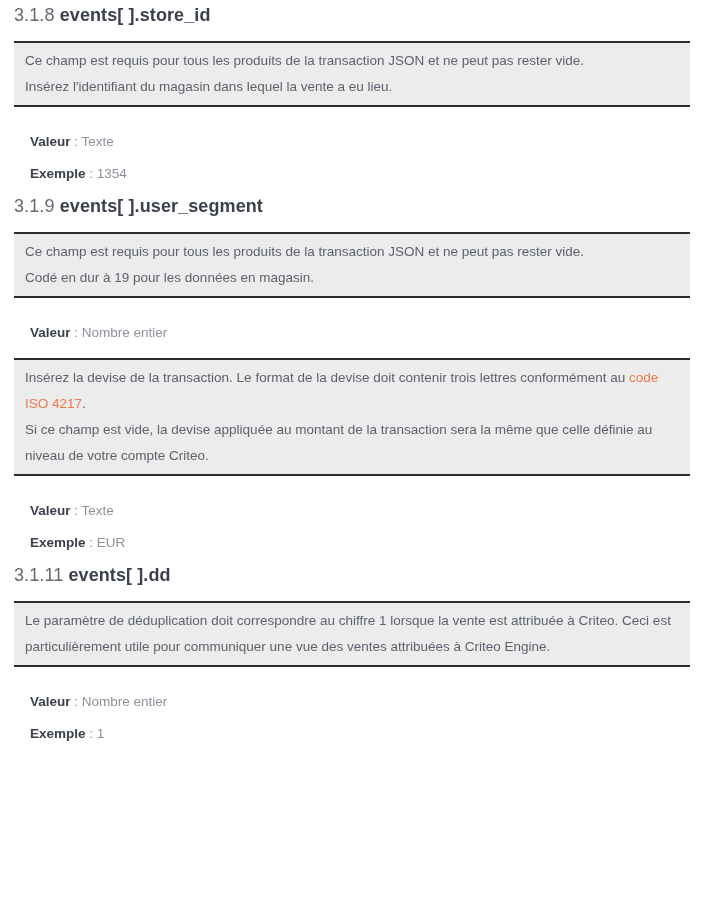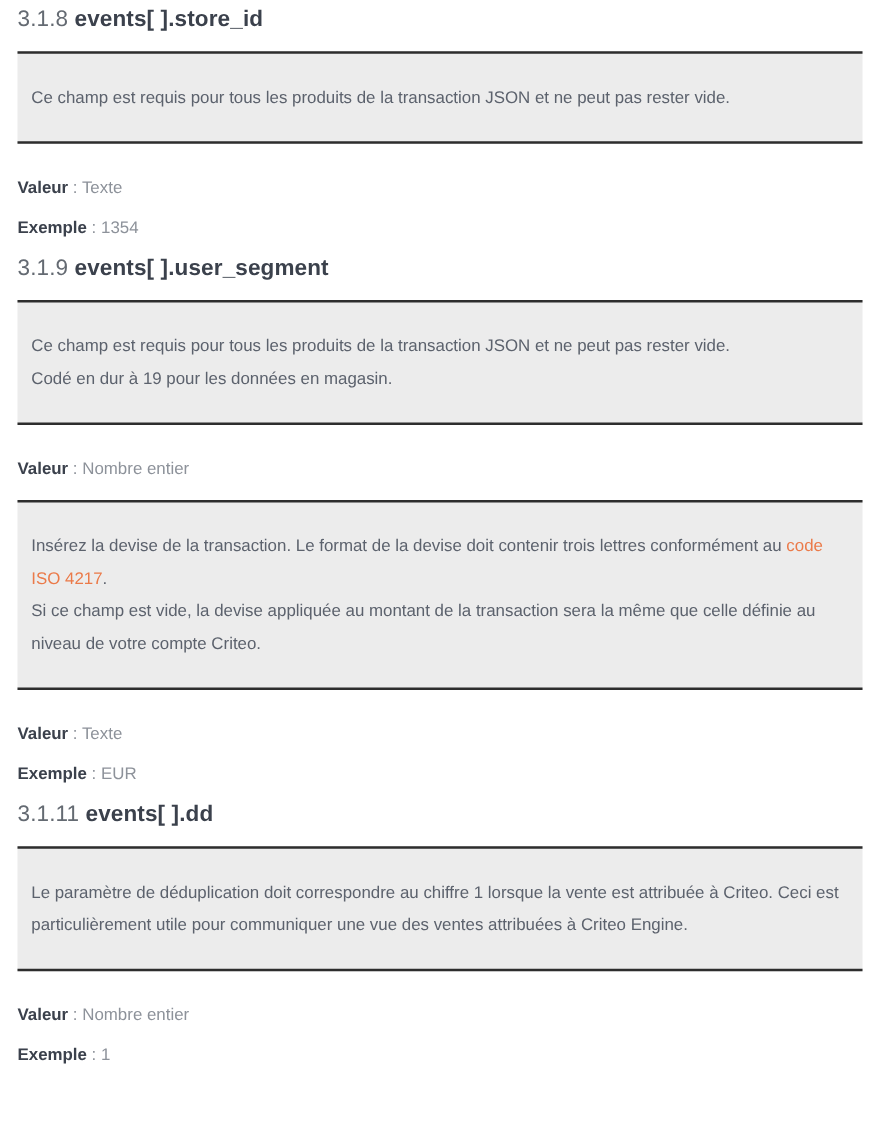--- a/index.html
+++ b/index.html
@@ -31,56 +31,57 @@
     font-weight: 400;
     color: var(--number-text);
     letter-spacing: 0.1px;
   }
   .heading .fld {
     font-weight: 700;
     color: var(--strong-text);
   }
   .note-box {
     margin: 10px 0 28px;
-    padding: 22px 11px;
+    padding: 5px 11px;
     background: var(--box-background);
     border-top: 2px solid var(--box-border);
     border-bottom: 2px solid var(--box-border);
   }
   .note-box p {
     margin: 0;
     font-size: 13.5px;
     line-height: 26px;
     color: var(--body-text);
   }
   .link {
     color: var(--link);
     text-decoration: none;
     cursor: pointer;
   }
   .meta {
-    margin: 0 0 18px;
+    margin: 0 16px 18px;
     font-size: 13.5px;
     line-height: 14px;
     color: var(--muted-text);
   }
   .meta strong {
     font-weight: 700;
     color: var(--strong-text);
   }
 </style>
 </head>
 <body>
 
 <div class="page">
 
   <section>
     <h3 class="heading"><span class="num">3.1.8</span> <span class="fld">events[ ].store_id</span></h3>
     <div class="note-box">
         <p><span>Ce champ est requis pour tous les produits de la transaction JSON et ne peut pas rester vide.</span></p>
+        <p><span>Insérez l'identifiant du magasin dans lequel la vente a eu lieu.</span></p>
       </div>
     <p class="meta"><strong>Valeur</strong><span> : </span><span>Texte</span></p>
     <p class="meta"><strong>Exemple</strong><span> : </span><span>1354</span></p>
   </section>
 
   <section>
     <h3 class="heading"><span class="num">3.1.9</span> <span class="fld">events[ ].user_segment</span></h3>
     <div class="note-box">
         <p><span>Ce champ est requis pour tous les produits de la transaction JSON et ne peut pas rester vide.</span></p>
         <p><span>Codé en dur à 19 pour les données en magasin.</span></p>

